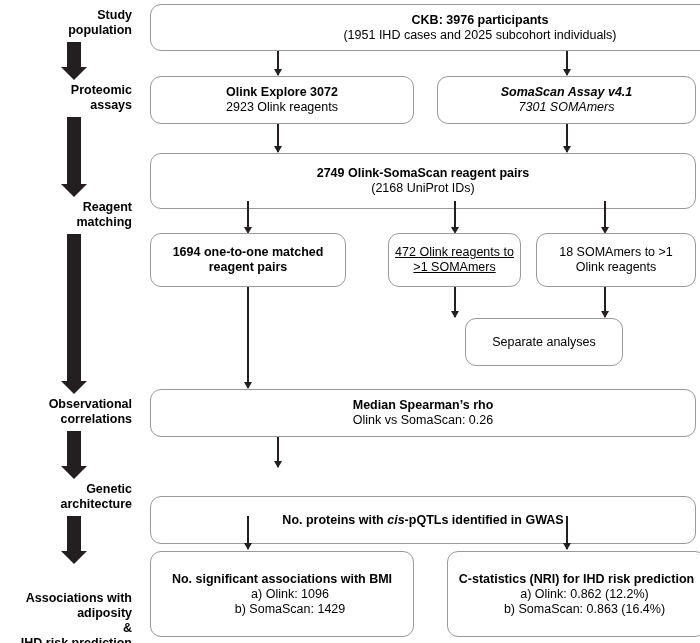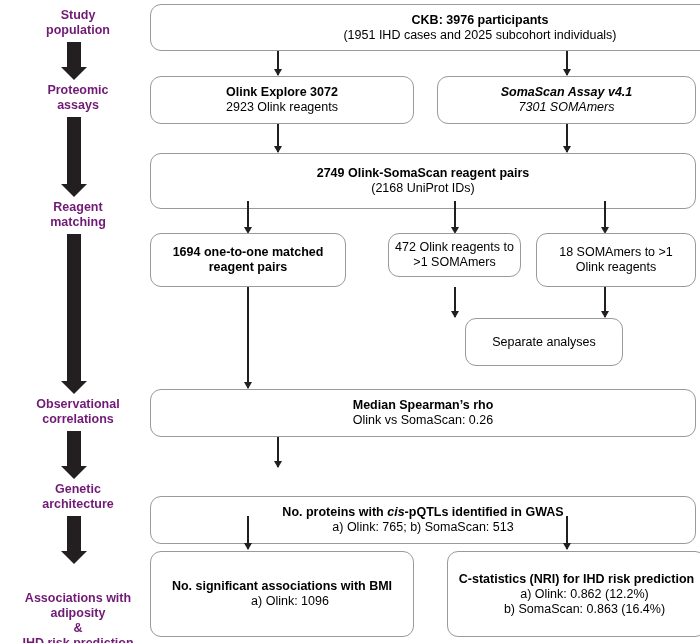--- a/index.html
+++ b/index.html
@@ -15,27 +15,27 @@
     position: relative;
     width: 700px;
     height: 643px;
     background: #ffffff;
     overflow: hidden;
   }
 
   
   .stage-label {
     position: absolute;
-    text-align: center;
+    text-align: right;
     font-weight: bold;
     font-size: 12.5px;
     line-height: 15px;
-    color: #701a75;
+    color: #000000;
     white-space: pre-line;
-    left: 12px;
+    left: 0;
     width: 132px;
   }
   .stage-arrow {
     position: absolute;
     left: 67px;
     width: 14px;
     background: #231f20;
   }
   .stage-arrow::after {
     content: "";
@@ -163,21 +163,21 @@
   <div class="ahead" style="left:450.5px; top:227px;"></div>
 
   <div class="vline" style="left:604px; top:201px; height:31px;"></div>
   <div class="ahead" style="left:600.5px; top:227px;"></div>
 
   <div class="box" style="left:150px; top:233px; width:196px; height:54px;">
     <div class="ttl">1694 one-to-one matched</div>
     <div class="ttl">reagent pairs</div>
   </div>
 
-  <div class="box plain" style="left:388px; top:233px; width:133px; height:44px;">
+  <div class="box plain" style="left:388px; top:233px; width:133px; height:54px;text-decoration:underline;">
     <div class="ttl">472 Olink reagents to</div>
     <div class="ttl">&gt;1 SOMAmers</div>
   </div>
 
   <div class="box plain" style="left:536px; top:233px; width:160px; height:54px;">
     <div class="ttl">18 SOMAmers to &gt;1</div>
     <div class="ttl">Olink reagents</div>
   </div>
 
   <div class="vline" style="left:454px; top:287px; height:30px;"></div>
@@ -196,32 +196,32 @@
   <div class="box" style="left:150px; top:389px; width:546px; height:48px;">
     <div class="ttl">Median Spearman’s rho</div>
     <div class="sub">Olink vs SomaScan: 0.26</div>
   </div>
 
   <div class="vline" style="left:277px; top:437px; height:30px;"></div>
   <div class="ahead" style="left:273.5px; top:461px;"></div>
 
   <div class="box" style="left:150px; top:468px; width:546px; height:48px;margin-top:28px;">
     <div class="ttl"><span>No. proteins with </span><span class="ital">cis</span><span>-pQTLs identified in GWAS</span></div>
-    <div class="sub">a) Olink: 765; b) SomaScan: 513</div>
   </div>
 
   <div class="vline" style="left:247px; top:516px; height:33px;"></div>
   <div class="ahead" style="left:243.5px; top:543px;"></div>
 
   <div class="vline" style="left:566px; top:516px; height:33px;"></div>
   <div class="ahead" style="left:562.5px; top:543px;"></div>
 
   <div class="box" style="left:150px; top:551px; width:264px; height:86px;">
     <div class="ttl">No. significant associations with BMI</div>
     <div class="sub ind">a)  Olink: 1096</div>
+    <div class="sub ind">b)  SomaScan: 1429</div>
   </div>
 
   <div class="box" style="left:447px; top:551px; width:259px; height:86px;">
     <div class="ttl">C-statistics (NRI) for IHD risk prediction</div>
     <div class="sub ind">a)  Olink: 0.862 (12.2%)</div>
     <div class="sub ind">b)  SomaScan: 0.863 (16.4%)</div>
   </div>
 
 </div>
 

